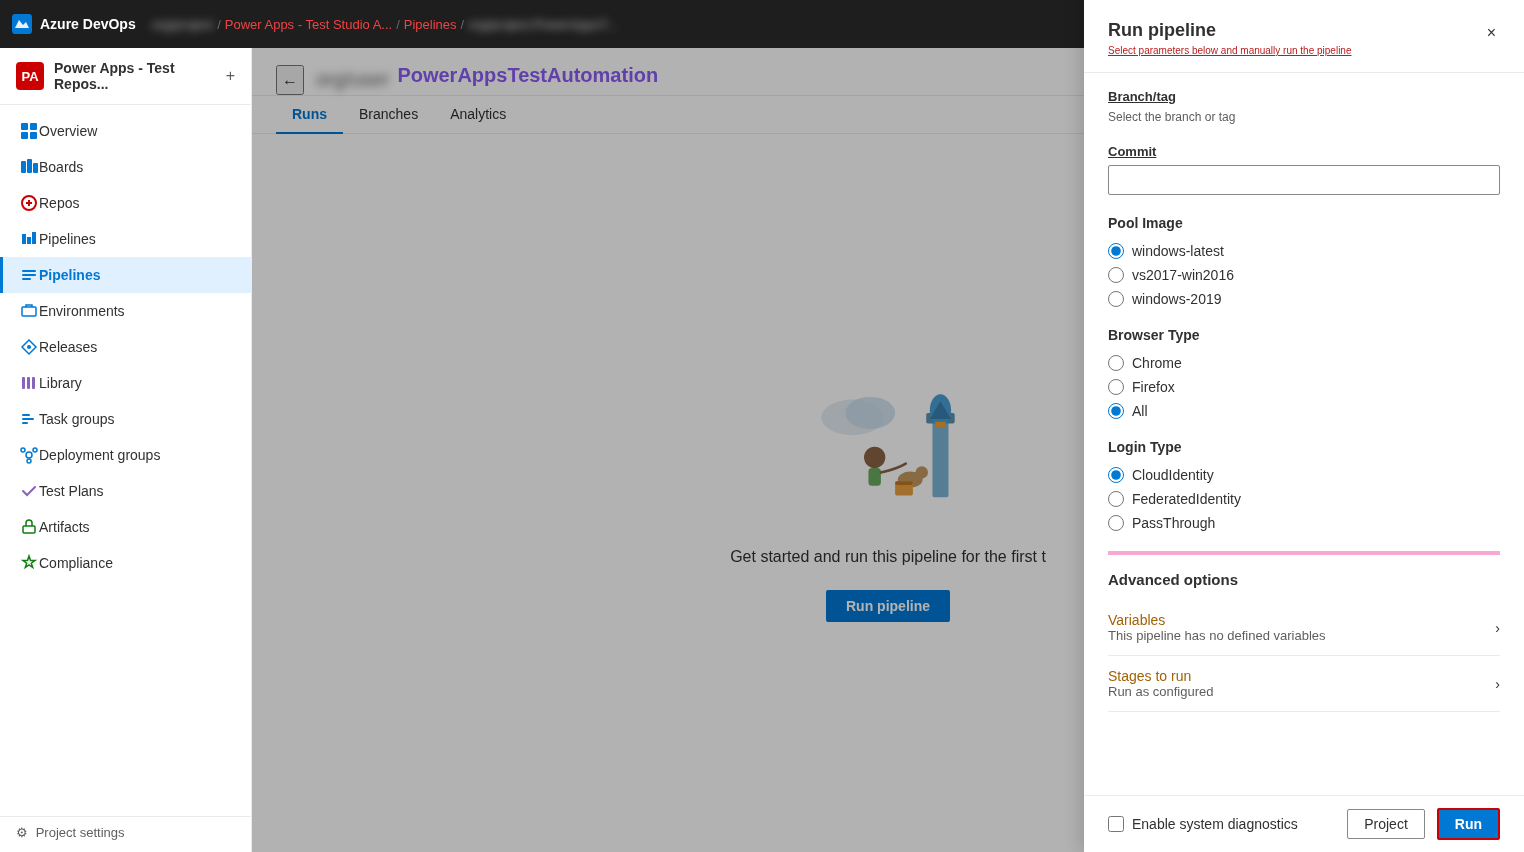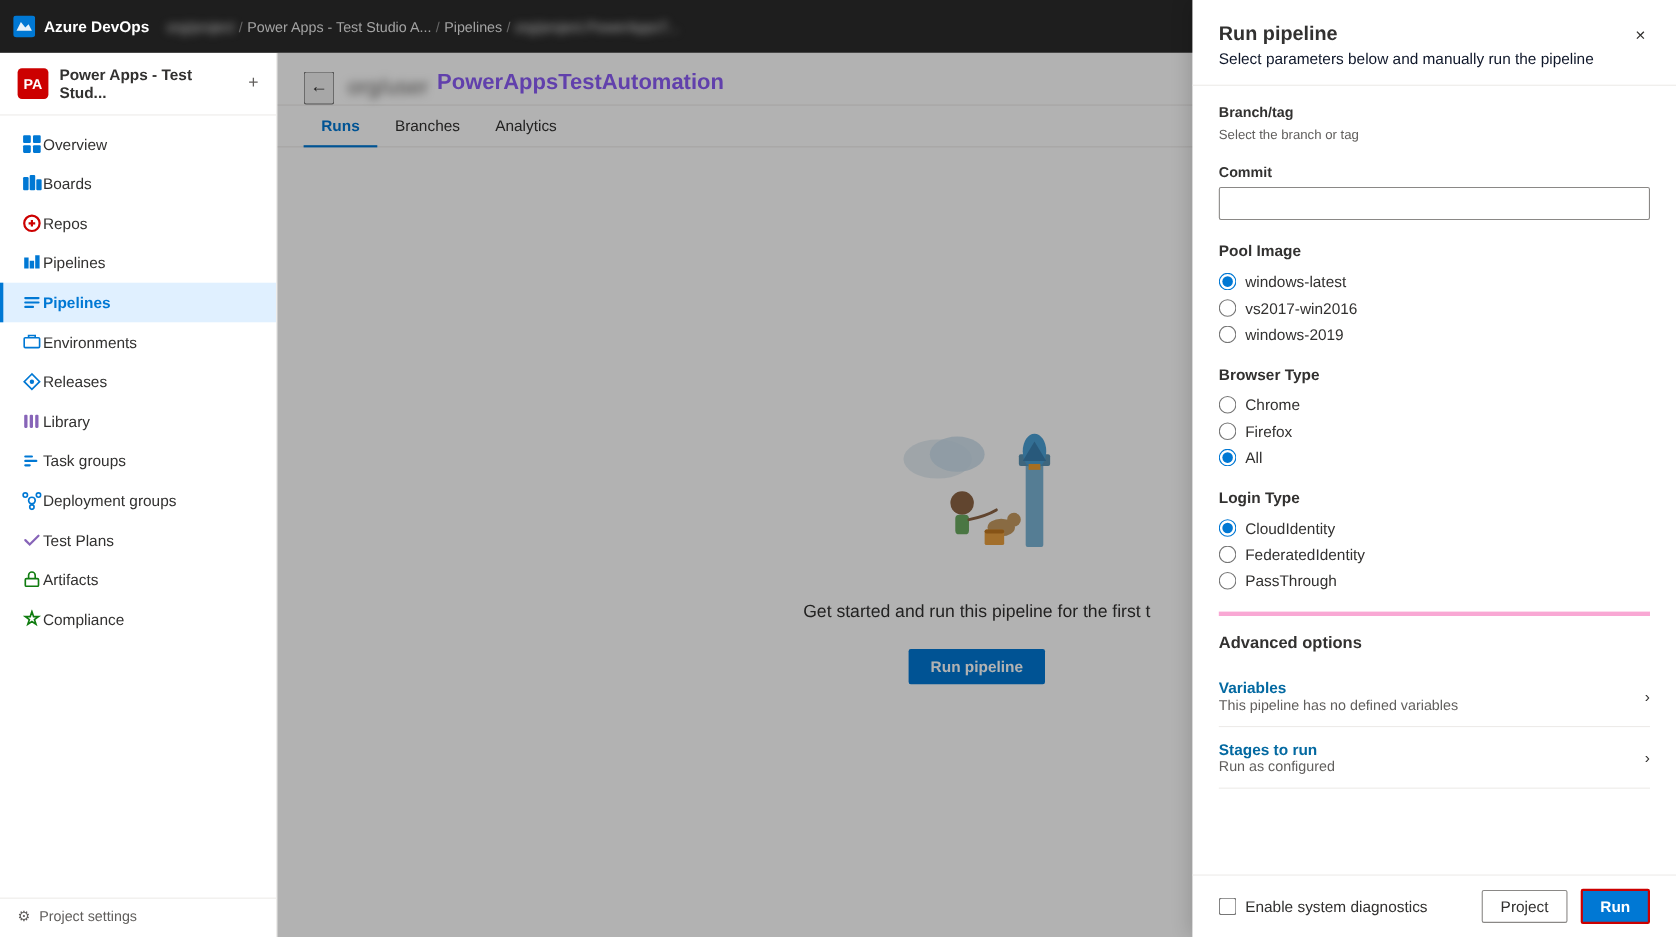--- a/index.html
+++ b/index.html
@@ -12,21 +12,21 @@
       display: flex;
       align-items: center;
       padding: 0 12px;
       gap: 8px;
       flex-shrink: 0;
       z-index: 10;
     }
     .topbar-logo { display: flex; align-items: center; gap: 8px; color: #fff; font-size: 14px; font-weight: 600; }
     .topbar-logo svg { width: 20px; height: 20px; }
     .topbar-breadcrumb { display: flex; align-items: center; color: #ccc; font-size: 13px; gap: 4px; margin-left: 8px; }
-    .topbar-breadcrumb span { color: #a3a3a3; }
+    .topbar-breadcrumb span { color: #ef4444; }
     .topbar-breadcrumb .sep { color: #666; }
     .topbar-right { margin-left: auto; display: flex; align-items: center; gap: 8px; }
     .avatar-circle { width: 32px; height: 32px; border-radius: 50%; background: #0078d4; display: flex; align-items: center; justify-content: center; color: #fff; font-size: 12px; font-weight: 600; }
 
     
     .app-body { display: flex; flex: 1; overflow: hidden; }
 
     
     .sidebar {
       width: 252px;
@@ -145,27 +145,27 @@
       overflow: hidden;
     }
     .run-panel-header {
       display: flex;
       align-items: flex-start;
       justify-content: space-between;
       padding: 20px 24px 16px;
       border-bottom: 1px solid #edebe9;
     }
     .run-panel-title { font-size: 18px; font-weight: 600; color: #323130; }
-    .run-panel-subtitle { font-size: 14px; color: #0f172a; margin-top: 4px; }
+    .run-panel-subtitle { font-size: 10px; color: #b91c1c; margin-top: 4px; text-decoration: underline; }
     .close-btn { background: none; border: none; cursor: pointer; font-size: 16px; color: #323130; padding: 4px; }
 
     .run-panel-body { flex: 1; overflow-y: auto; padding: 16px 24px; }
 
     .form-group { margin-bottom: 20px; }
-    .form-label { font-size: 13px; font-weight: 600; color: #323130; margin-bottom: 6px; display: block; }
+    .form-label { font-size: 13px; font-weight: 600; color: #323130; margin-bottom: 6px; display: block; text-decoration: underline; }
     .form-hint { font-size: 12px; color: #605e5c; margin-top: 4px; }
 
     .select-wrapper { position: relative; }
     .select-wrapper select {
       width: 100%;
       padding: 6px 32px 6px 10px;
       font-size: 14px;
       border: 1px solid #8a8886;
       border-radius: 2px;
       appearance: none;
@@ -201,21 +201,21 @@
     .advanced-title { font-size: 15px; font-weight: 600; color: #323130; margin-bottom: 12px; }
 
     .expandable-row {
       display: flex;
       align-items: center;
       justify-content: space-between;
       padding: 12px 0;
       border-bottom: 1px solid #edebe9;
       cursor: pointer;
     }
-    .expandable-label { font-size: 14px; font-weight: 700; color: #0369a1; }
+    .expandable-label { font-size: 14px; font-weight: 400; color: #a16207; }
     .expandable-sublabel { font-size: 13px; color: #605e5c; }
     .chevron-right { color: #323130; font-size: 14px; }
 
     .run-panel-footer {
       padding: 12px 24px;
       border-top: 1px solid #edebe9;
       display: flex;
       align-items: center;
       gap: 12px;
     }
@@ -268,21 +268,21 @@
   <div class="topbar-right">
     <div class="avatar-circle">U</div>
   </div>
 </div>
 
 <div class="app-body">
 
   <div class="sidebar">
     <div class="sidebar-header">
       <div class="sidebar-org-icon">PA</div>
-      <span class="sidebar-org-name">Power Apps - Test Stud...</span>
+      <span class="sidebar-org-name">Power Apps - Test Repos...</span>
       <span class="sidebar-add-btn">+</span>
     </div>
     <div class="sidebar-nav">
 
       <div class="sidebar-item">
         <span class="icon icon-blue">
           <svg width="18" height="18" viewBox="0 0 18 18" fill="currentColor">
               <rect x="1" y="1" width="7" height="7" rx="1"></rect>
               <rect x="10" y="1" width="7" height="7" rx="1"></rect>
               <rect x="1" y="10" width="7" height="7" rx="1"></rect>

